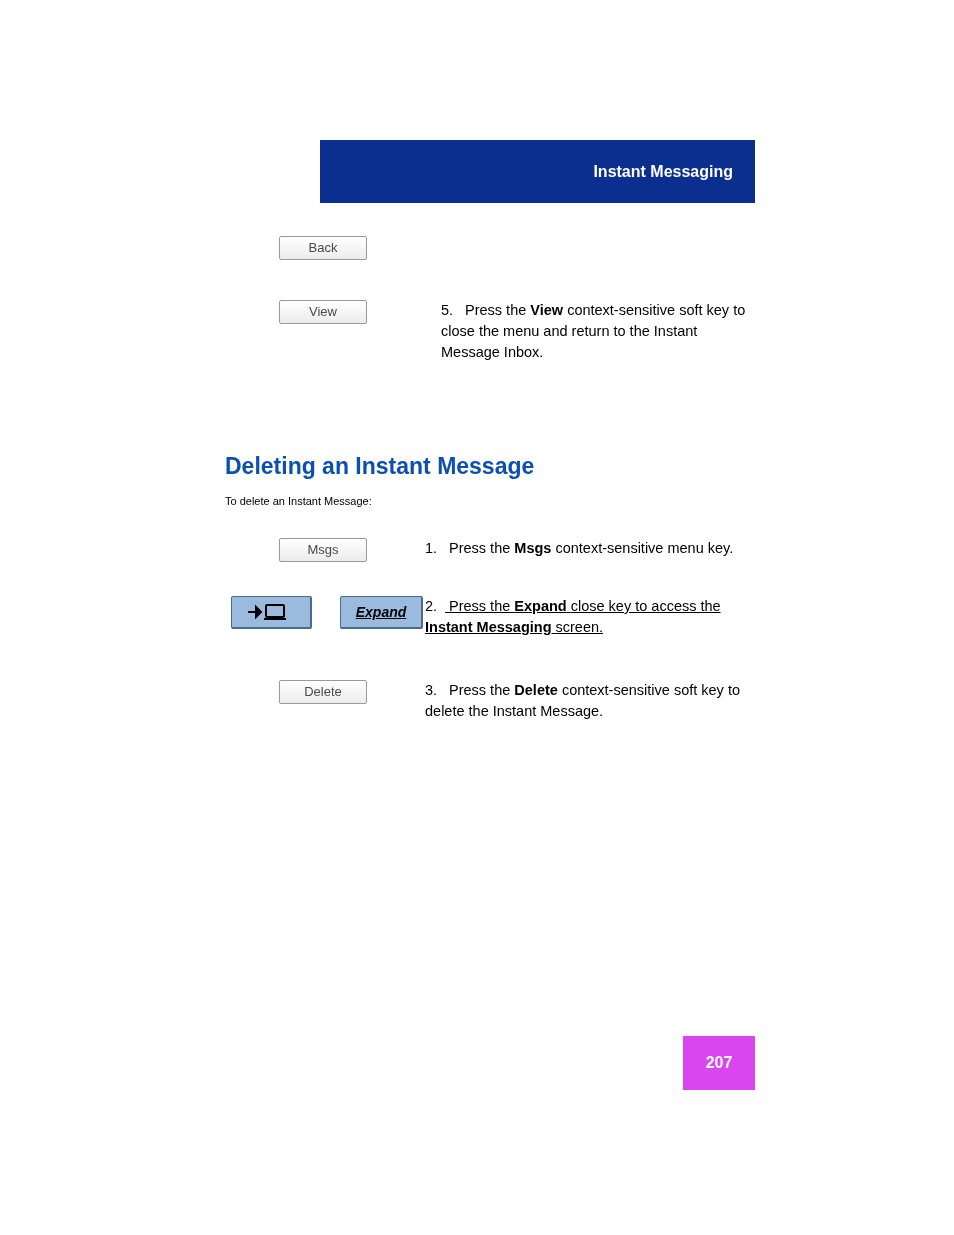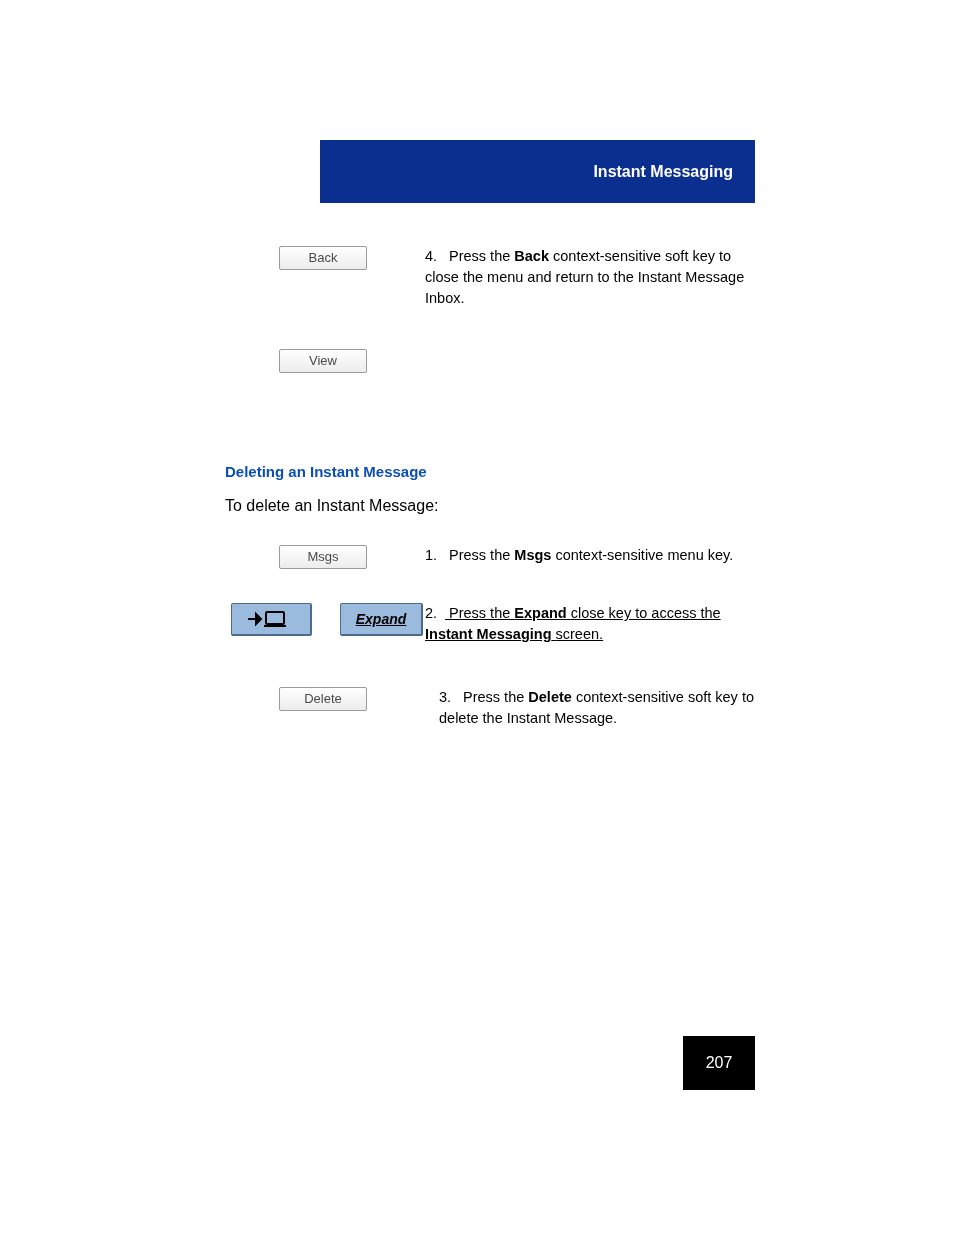--- a/index.html
+++ b/index.html
@@ -38,21 +38,21 @@
   }
   .content {
     position: absolute;
     left: 225px;
     top: 230px;
     width: 530px;
   }
   .step-row {
     display: flex;
     align-items: flex-start;
-    margin-top: 16px;
+    margin-top: 6px;
   }
   .step-left {
     width: 200px;
     flex-shrink: 0;
     display: flex;
     align-items: flex-start;
     gap: 10px;
   }
   .step-right {
     flex: 1;
@@ -73,26 +73,26 @@
     width: 86px;
     height: 22px;
     line-height: 22px;
     text-align: center;
     border-radius: 2px;
     margin-left: 54px;
   }
   .heading-blue {
     color: #0b4fb5;
     font-weight: bold;
-    font-size: 15px;
+    font-size: 23px;
     margin-top: 90px;
     margin-bottom: 14px;
   }
   .body-text {
-    font-size: 16px;
+    font-size: 11px;
     line-height: 1.45;
     margin-bottom: 28px;
   }
   .expand-key {
     display: inline-flex;
     align-items: center;
     justify-content: center;
     width: 80px;
     height: 30px;
     background: #9bbbde;
@@ -111,55 +111,55 @@
     align-items: center;
     gap: 28px;
     margin-left: 6px;
   }
   .page-number-box {
     position: absolute;
     left: 683px;
     top: 1036px;
     width: 72px;
     height: 54px;
-    background: #000000;
+    background: #d946ef;
     color: #ffffff;
     display: flex;
     align-items: center;
     justify-content: center;
-    font-weight: normal;
+    font-weight: bold;
     font-size: 16px;
   }
 </style>
 </head>
 <body>
 
 <div class="page">
 
   <div class="header-bar">
     <span class="header-bar-text">Instant Messaging</span>
   </div>
 
   <div class="content">
 
     <div class="step-row">
       <div class="step-left">
         <span class="softkey-box">Back</span>
       </div>
-      <div class="step-right">
-        <span class="num">4.</span>
-        <span>Press the </span>
-        <b>Back</b>
+    </div>
+
+    <div class="step-row" style="margin-top:40px;gap:16px;">
+      <div class="step-left">
+        <span class="softkey-box">View</span>
+      </div>
+      <div class="step-right">
+        <span class="num">5.</span>
+        <span>Press the </span>
+        <b>View</b>
         <span> context-sensitive soft key to close the menu and return to the Instant Message Inbox.</span>
-      </div>
-    </div>
-
-    <div class="step-row" style="margin-top:40px;gap:16px;">
-      <div class="step-left">
-        <span class="softkey-box">View</span>
       </div>
     </div>
 
     <div class="heading-blue">Deleting an Instant Message</div>
     <div class="body-text">To delete an Instant Message:</div>
 
     <div class="step-row">
       <div class="step-left">
         <span class="softkey-box">Msgs</span>
       </div>
@@ -187,21 +187,21 @@
       <div class="step-right">
         <span class="num">2.</span>
         <span>Press the </span>
         <b>Expand</b>
         <span> close key to access the </span>
         <b>Instant Messaging</b>
         <span> screen.</span>
       </div>
     </div>
 
-    <div class="step-row" style="margin-top:42px;gap:14px;">
+    <div class="step-row" style="margin-top:42px;">
       <div class="step-left">
         <span class="softkey-box">Delete</span>
       </div>
       <div class="step-right">
         <span class="num">3.</span>
         <span>Press the </span>
         <b>Delete</b>
         <span> context-sensitive soft key to delete the Instant Message.</span>
       </div>
     </div>

